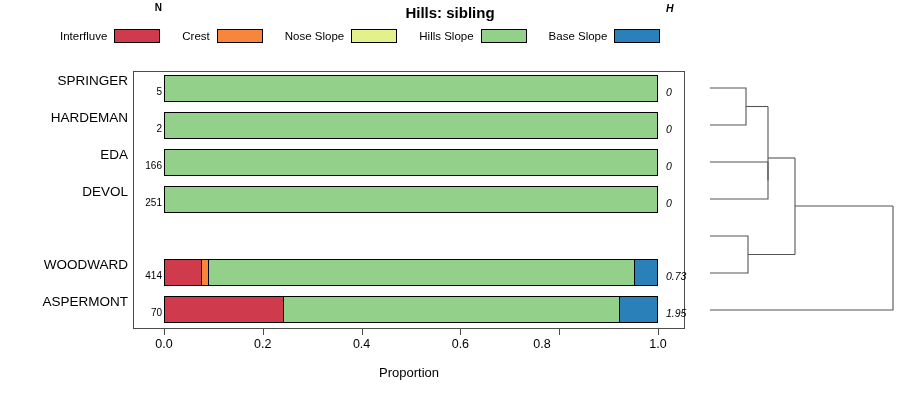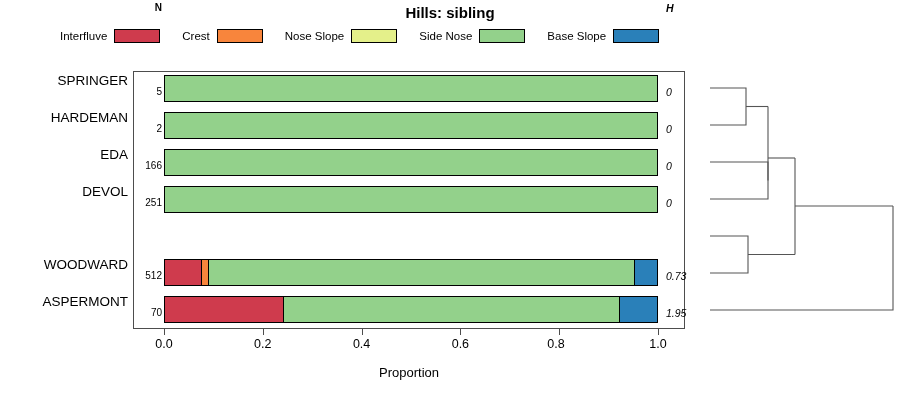--- a/index.html
+++ b/index.html
@@ -212,21 +212,21 @@
       </div>
       <div class="legend-item">
         <span class="legend-label">Crest</span>
         <span class="legend-swatch" style="background: rgb(248, 133, 60);"></span>
       </div>
       <div class="legend-item">
         <span class="legend-label">Nose Slope</span>
         <span class="legend-swatch" style="background: rgb(228, 240, 138);"></span>
       </div>
       <div class="legend-item">
-        <span class="legend-label">Side Nose</span>
+        <span class="legend-label">Hills Slope</span>
         <span class="legend-swatch" style="background: rgb(147, 209, 139);"></span>
       </div>
       <div class="legend-item">
         <span class="legend-label">Base Slope</span>
         <span class="legend-swatch" style="background: rgb(42, 128, 185);"></span>
       </div>
     </div>
 
   <div class="plot-frame"></div>
 
@@ -261,21 +261,21 @@
       <div class="row" style="top: 110.571px; height: 36.8571px;">
         <div class="row-name">DEVOL</div>
         <div class="row-n">251</div>
         <div class="row-h">0</div>
         <div class="bar">
           <div class="seg" title="Side Slope" style="background: rgb(147, 209, 139); width: 100%;"></div>
         </div>
       </div>
       <div class="row" style="top: 184.286px; height: 36.8571px;">
         <div class="row-name">WOODWARD</div>
-        <div class="row-n">512</div>
+        <div class="row-n">414</div>
         <div class="row-h">0.73</div>
         <div class="bar">
           <div class="seg" title="Interfluve" style="background: rgb(207, 59, 77); width: 7.5%;"></div>
           <div class="seg" title="Crest" style="background: rgb(248, 133, 60); width: 1.4%;"></div>
           <div class="seg" title="Side Slope" style="background: rgb(147, 209, 139); width: 86.6%;"></div>
           <div class="seg" title="Base Slope" style="background: rgb(42, 128, 185); width: 4.5%;"></div>
         </div>
       </div>
       <div class="row" style="top: 221.143px; height: 36.8571px;">
         <div class="row-name">ASPERMONT</div>
@@ -292,21 +292,21 @@
   <div class="xaxis" id="xaxis">
       <div class="xtick" style="left: 31px;"></div>
       <div class="xtick-label" style="left: 31px;">0.0</div>
       <div class="xtick" style="left: 129.8px;"></div>
       <div class="xtick-label" style="left: 129.8px;">0.2</div>
       <div class="xtick" style="left: 228.6px;"></div>
       <div class="xtick-label" style="left: 228.6px;">0.4</div>
       <div class="xtick" style="left: 327.4px;"></div>
       <div class="xtick-label" style="left: 327.4px;">0.6</div>
       <div class="xtick" style="left: 426.2px;"></div>
-      <div class="xtick-label" style="left: 423px;">0.8</div>
+      <div class="xtick-label" style="left: 409px;">0.8</div>
       <div class="xtick" style="left: 525px;"></div>
       <div class="xtick-label" style="left: 525px;">1.0</div>
     </div>
   <div class="xlabel">Proportion</div>
 
   <div class="dendro">
     <svg width="210" height="280" viewBox="0 0 210 280">
       <g fill="none" stroke="#555555" stroke-width="1.1">
 
         <path d="M20,28 H56 V65 H20"></path>

